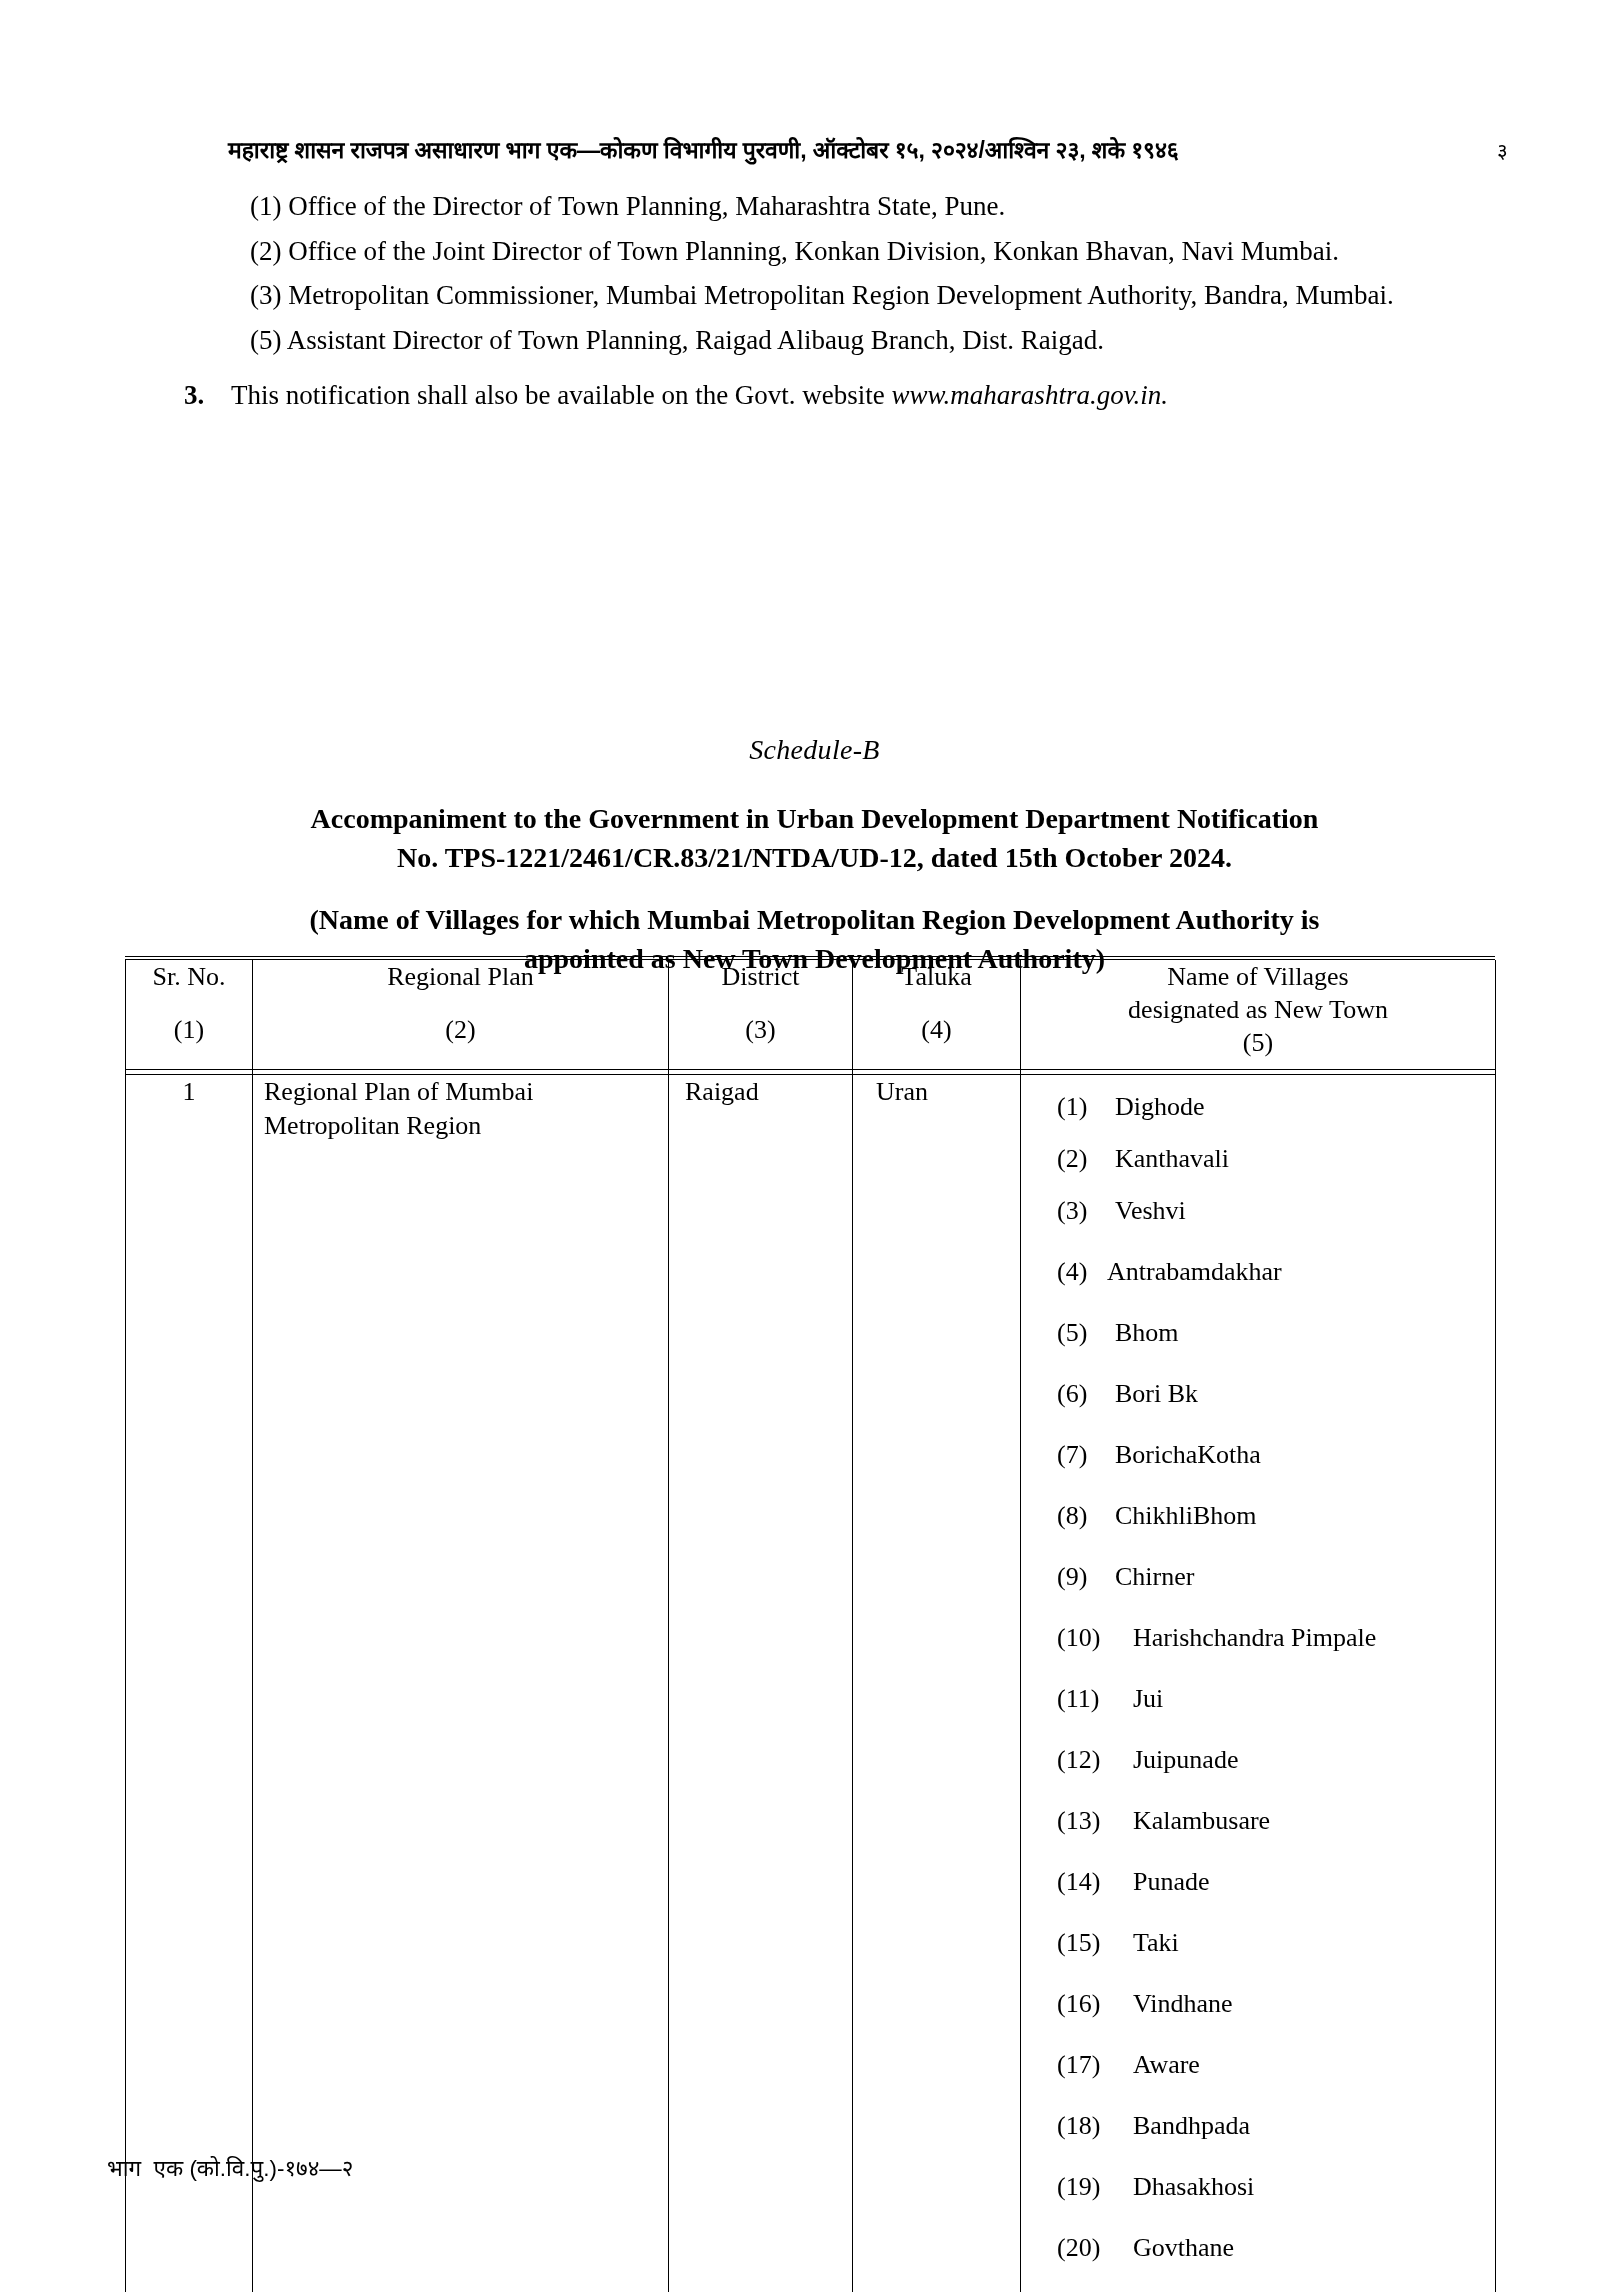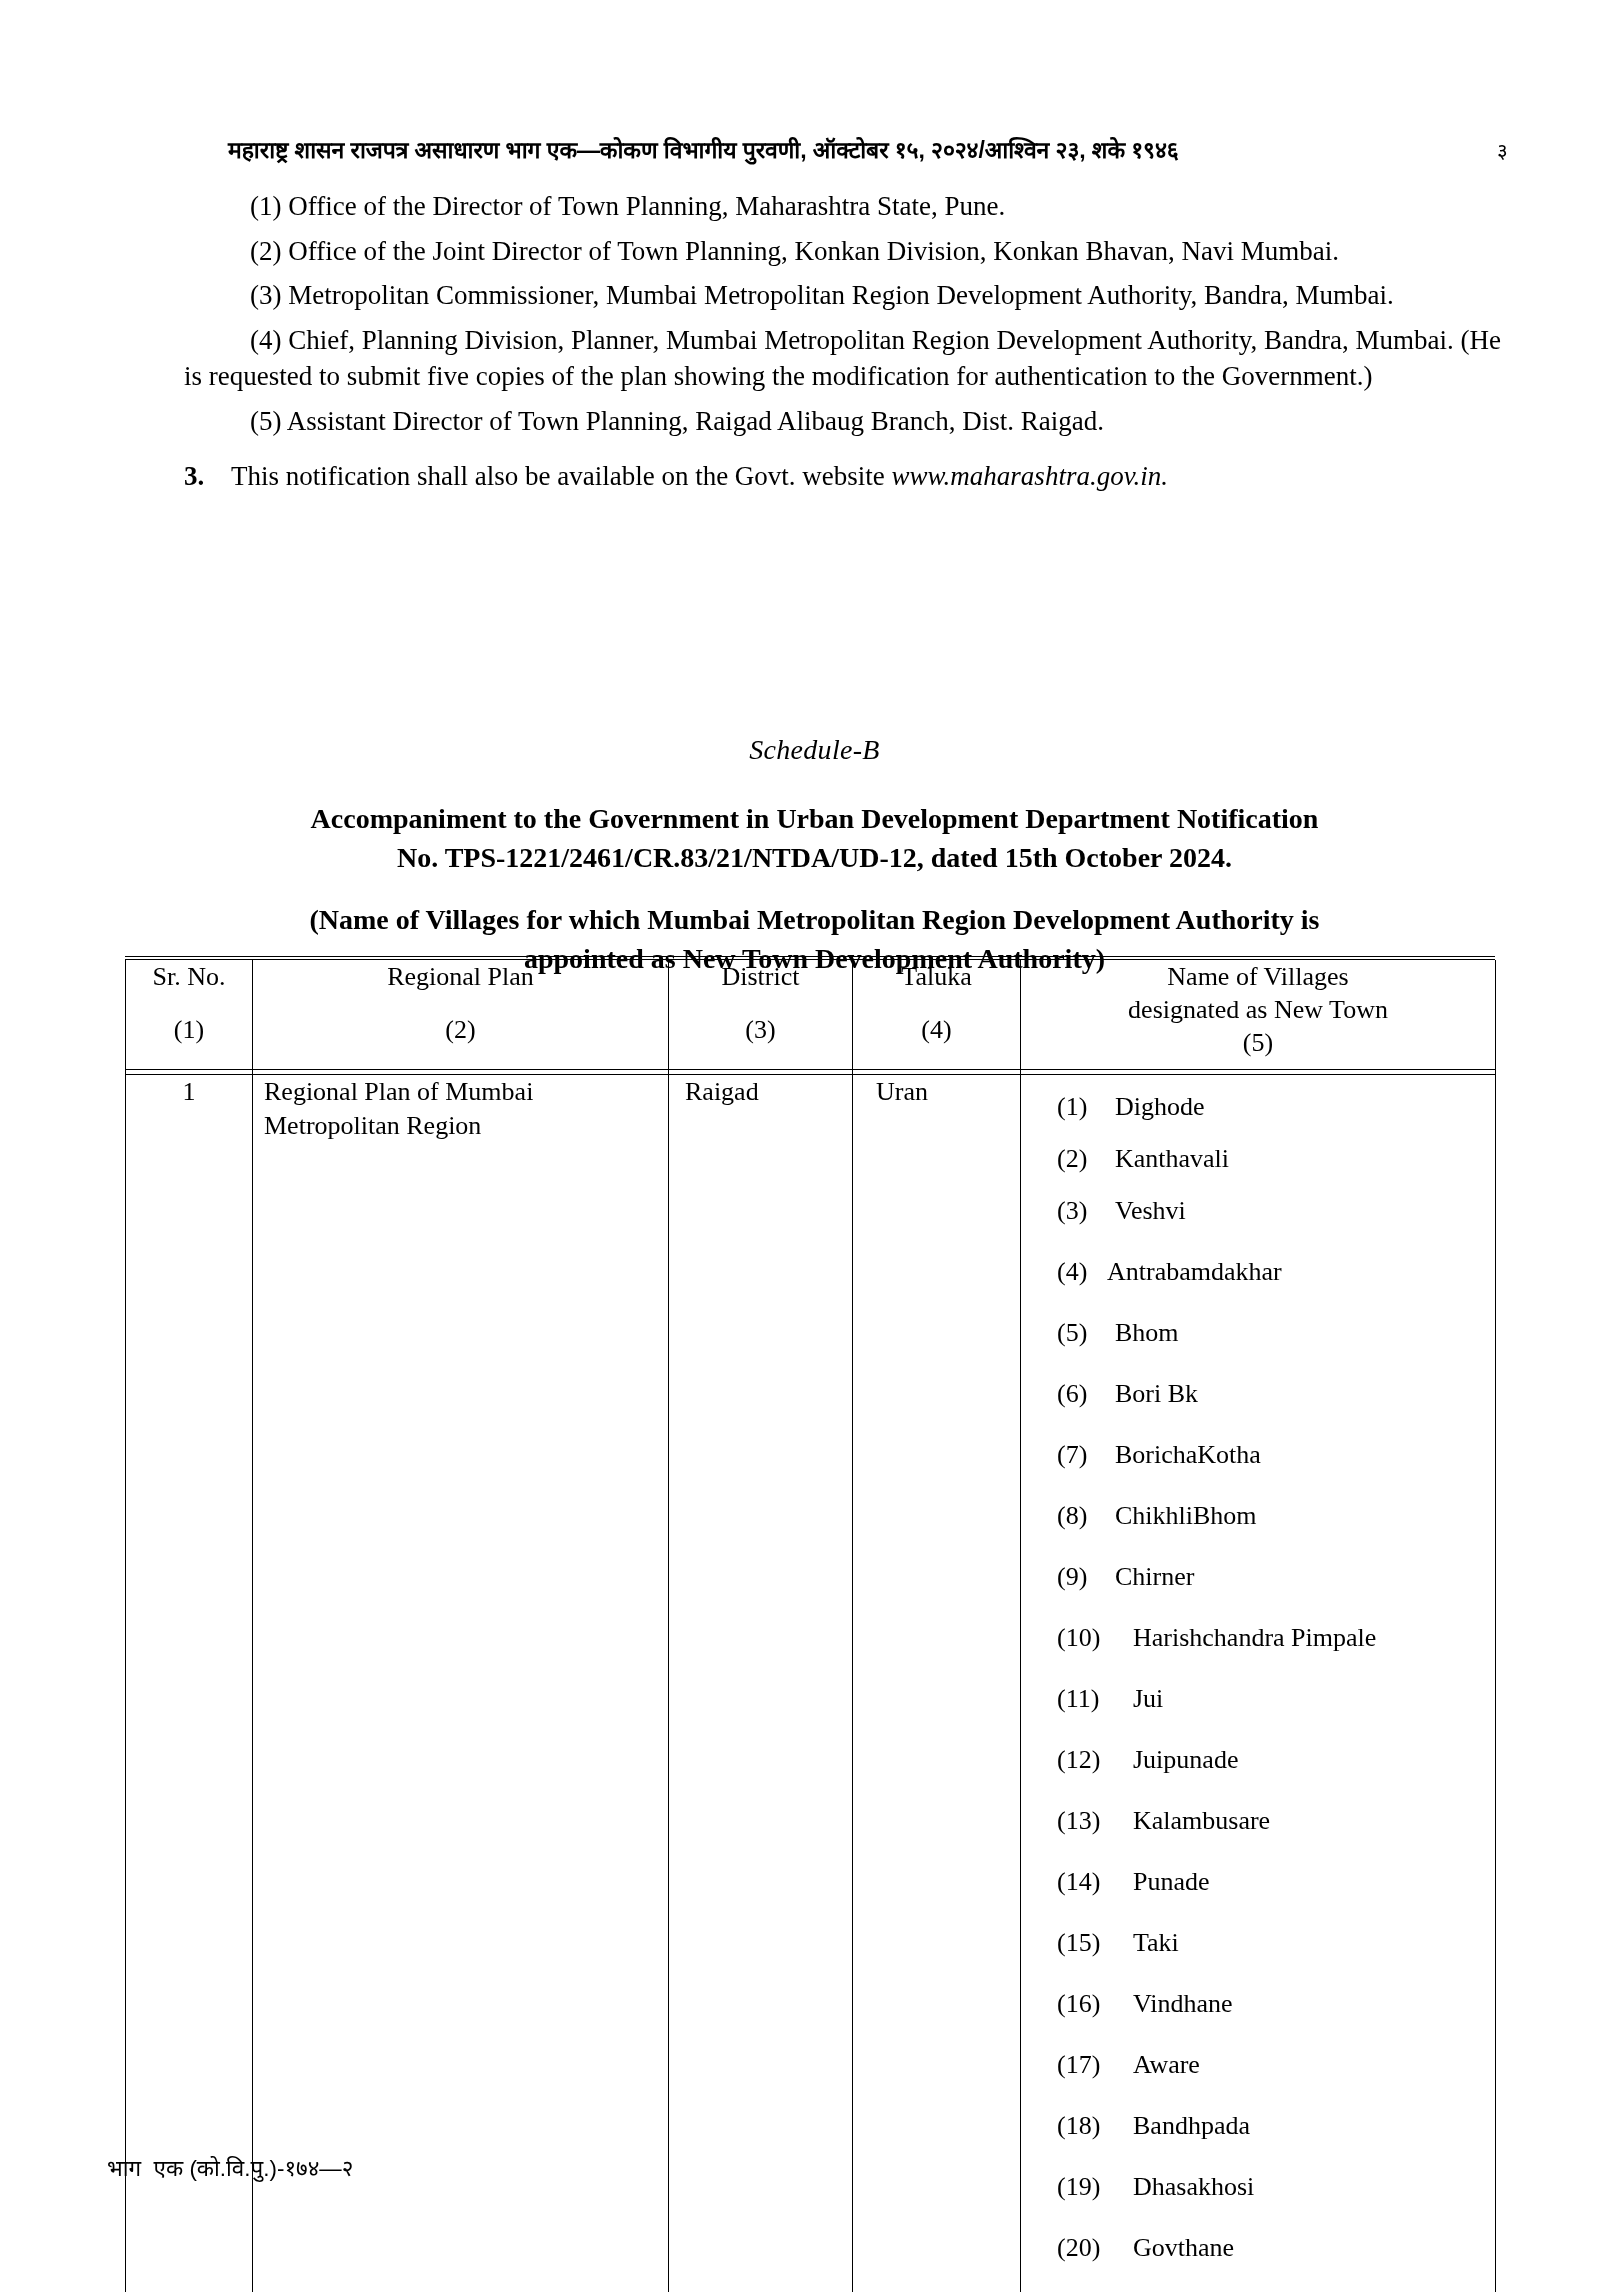--- a/index.html
+++ b/index.html
@@ -228,21 +228,20 @@
 
   <div class="runhead">
     <span class="runhead-text">महाराष्ट्र शासन राजपत्र असाधारण भाग एक—कोकण विभागीय पुरवणी, ऑक्टोबर १५, २०२४/आश्विन २३, शके १९४६</span>
     <span class="runhead-page">३</span>
   </div>
 
   <div class="body-block">
     <p class="para">(1) Office of the Director of Town Planning, Maharashtra State, Pune.</p>
     <p class="para">(2) Office of the Joint Director of Town Planning, Konkan Division, Konkan Bhavan, Navi Mumbai.</p>
     <p class="para">(3) Metropolitan Commissioner, Mumbai Metropolitan Region Development Authority, Bandra, Mumbai.</p>
-    <p class="para">(4) Chief, Planning Division,  Planner, Mumbai Metropolitan Region Development Authority, Bandra, Mumbai. (He is requested to submit five copies of the plan showing the modification for authentication to the Government.)</p>
     <p class="para last">(5) Assistant Director of Town Planning, Raigad Alibaug Branch, Dist. Raigad.</p>
 
     <div class="numbered">
       <span class="num">3.</span>
       <span class="txt"><span>This notification shall also be available on the Govt. website </span><span class="ital">www.maharashtra.gov.in.</span></span>
     </div>
   </div>
 
   <div class="schedule-wrap">
     <div class="schedule-title">Schedule-B</div>

